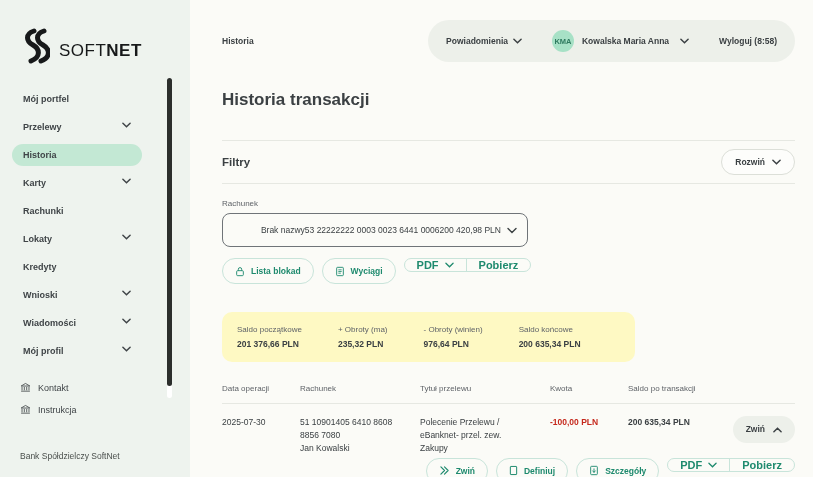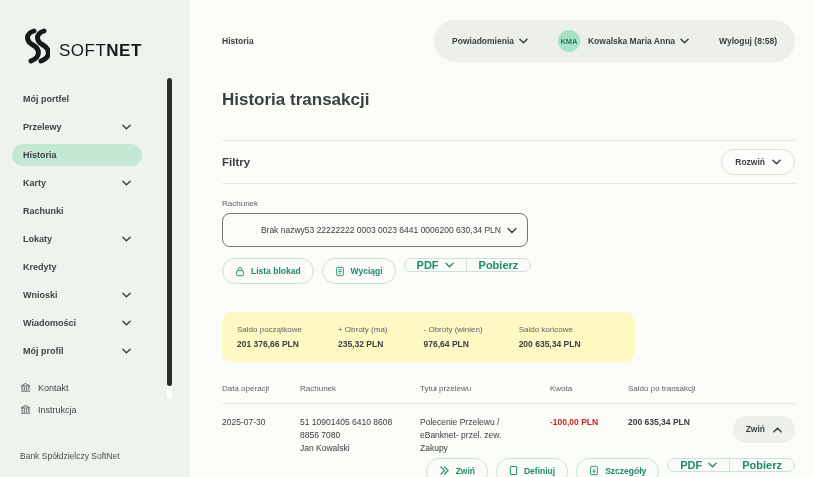--- a/index.html
+++ b/index.html
@@ -16,21 +16,21 @@
   }
   .logo { margin:28px 0 0 20px; display:flex; align-items:flex-end; gap:9px; }
   .logo svg { display:block; }
   .logo-text { font-size:17px; letter-spacing:.5px; color:#17191a; line-height:1; padding-bottom:5px;}
   .logo-soft { font-weight:400; }
   .logo-net  { font-weight:700; }
   .sb-track { position:absolute; right:18px; top:78px; width:5px; height:320px; background:#ffffff; border-radius:3px; }
   .sb-thumb { position:absolute; right:18px; top:78px; width:5px; height:308px; background:#2b2e2c; border-radius:3px; }
   .menu { margin:24px 0 0 12px; }
   .menu-item {
-    width:130px; display:flex; align-items:center; justify-content:space-between;
+    width:130px; display:flex; align-items:flex-start; justify-content:space-between;
     padding:6px 11px; margin-bottom:6px; border-radius:999px;
     font-size:9px; font-weight:700; color:#3f4447; cursor:pointer;
   }
   .menu-item.active { background:#c3e8d4; }
   .menu-item .chev { color:#3f4447; display:flex; }
   .links { margin:14px 0 0 20px; }
   .link-item { display:flex; align-items:center; gap:7px; margin-bottom:11px;
     font-size:9px; font-weight:400; color:#3f4447; cursor:pointer; }
   .link-item svg { color:#3f4447; }
   .sb-footer { margin:auto 0 4px 20px; font-size:8.5px; color:#4a4f4c; }
@@ -38,21 +38,21 @@
   .main { flex:1; padding:0 18px 0 32px; display:flex; flex-direction:column; }
   .topbar { margin-top:20px; display:flex; align-items:center; justify-content:space-between; }
   .breadcrumb { font-size:8.5px; font-weight:700; }
   .user-pill {
     background:#edf0ea; border-radius:999px; height:42px;
     display:flex; align-items:center; padding:0 18px; gap:8px; font-size:8.5px;
   }
   .notif { display:flex; align-items:center; gap:5px; font-weight:700; cursor:pointer; }
   .avatar { width:22px; height:22px; border-radius:50%; background:#a7e1c6; color:#2e7a5f;
     font-size:7.5px; font-weight:700; display:flex; align-items:center; justify-content:center; margin-left:22px; }
-  .user-name { display:flex; align-items:center; gap:5px; font-weight:700; cursor:pointer; }
+  .user-name { display:flex; align-items:center; gap:11px; font-weight:700; cursor:pointer; }
   .logout { font-weight:700; margin-left:22px; cursor:pointer; }
   h1 { font-size:17px; font-weight:700; color:#3b4043; margin:28px 0 0 0; }
   .divider { height:1px; background:#e6e8e2; flex-shrink:0; }
   .div1 { margin-top:30px; }
   .filter-head { display:flex; align-items:center; justify-content:space-between; padding:8px 0; }
   .filters-title { font-size:11.5px; font-weight:700; }
   .btn-outline {
     display:flex; align-items:center; gap:7px; background:#fdfdfb;
     border:1px solid #dcdfd8; border-radius:999px; padding:7px 13px;
     font-size:8.5px; font-weight:700; color:#3b4043; cursor:pointer;
@@ -232,21 +232,21 @@
     </div>
   </div>
 
   <div class="divider"></div>
 
   <div class="field-label">Rachunek</div>
   <div class="account-select">
     <span class="acct-name">Brak nazwy</span>
     <span class="acct-num">53 22222222 0003 0023 6441 0006</span>
     <span class="acct-bal">
-      <span>200 630,34 PLN</span>
+      <span>200 420,98 PLN</span>
       <svg width="10" height="7" viewBox="0 0 10 6">
           <path d="M1 1l4 4 4-4" fill="none" stroke="currentColor" stroke-width="1.4" stroke-linecap="round"></path>
         </svg>
     </span>
   </div>
 
   <div class="toolbar">
     <div class="btn-teal">
       <svg width="10" height="11" viewBox="0 0 12 13">
           <rect x="2" y="5.5" width="8" height="6" rx="1.2" fill="none" stroke="currentColor" stroke-width="1.1"></rect>

